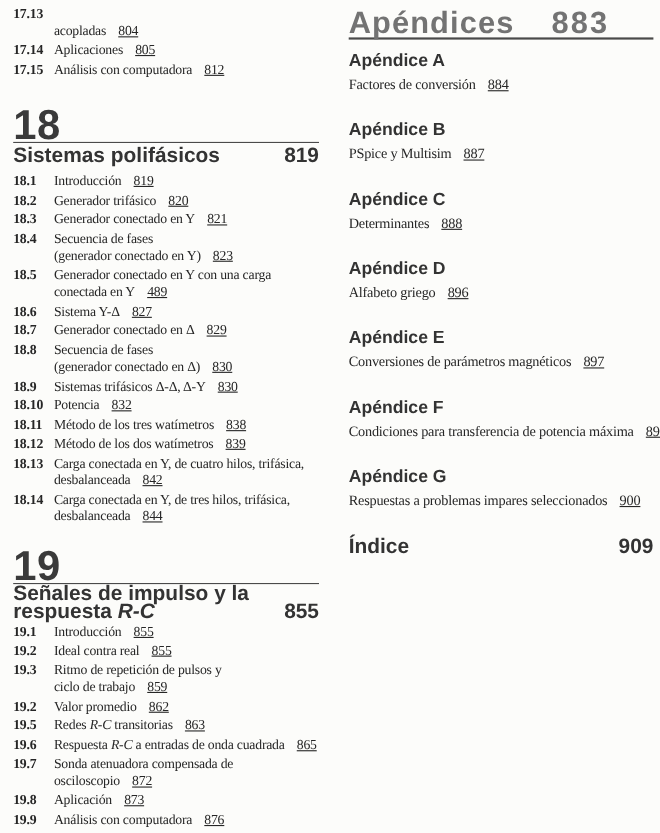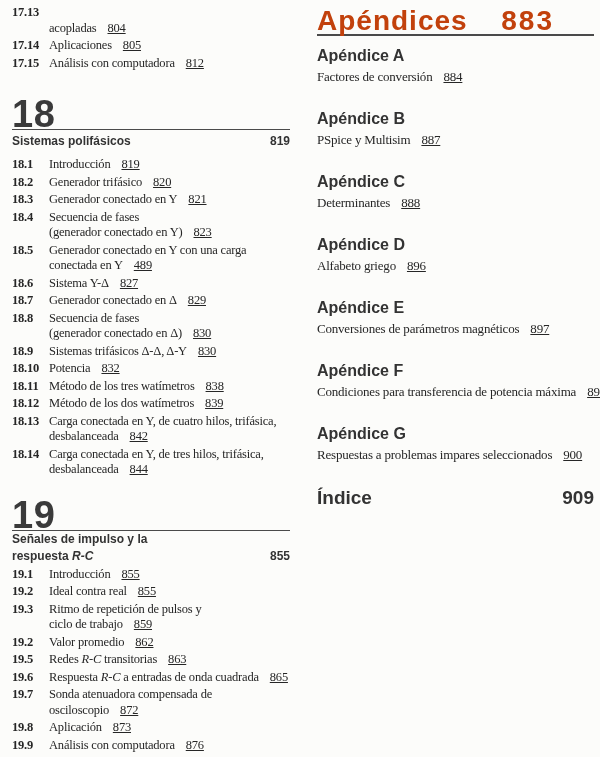--- a/index.html
+++ b/index.html
@@ -22,31 +22,31 @@
   .ch-block18{margin-top:28px;}
   .ch-block19{margin-top:22px;}
   .ch-num{
     font-family:"Liberation Sans", sans-serif;font-weight:bold;
     font-size:38px;line-height:30px;color:#3a3a3a;letter-spacing:0.5px;
   }
   .ch-rule{border-top:1.5px solid #4a4a4a;height:0;}
   .ch-title-row{
     display:flex;justify-content:space-between;align-items:flex-end;
     font-family:"Liberation Sans", sans-serif;font-weight:bold;
-    font-size:12px;line-height:17px;color:#333333;margin-top:3px;
+    font-size:19px;line-height:17px;color:#333333;margin-top:3px;
   }
   .ch-title-row.two-line{margin-top:0;}
   .items18{margin-top:7px;}
   .items19{margin-top:2px;}
 
   
   .apx-head-row{
     display:flex;justify-content:space-between;align-items:baseline;
     font-family:"Liberation Sans", sans-serif;font-weight:bold;
-    font-size:28px;line-height:27px;color:#c2410c;letter-spacing:1px;
+    font-size:28px;line-height:27px;color:#737373;letter-spacing:1px;
   }
   .apx-head-row .apx-pg{margin-right:40px;letter-spacing:2px;}
   .apx-rule{border-top:2px solid #4a4a4a;height:0;}
   .apx-section{margin-top:26px;}
   .apx-section.first{margin-top:11px;}
   .apx-title{
     font-family:"Liberation Sans", sans-serif;font-weight:bold;
     font-size:16px;line-height:17px;color:#333333;
   }
   .apx-body{font-size:13px;line-height:15px;margin-top:5px;white-space:nowrap;letter-spacing:-0.2px;}

